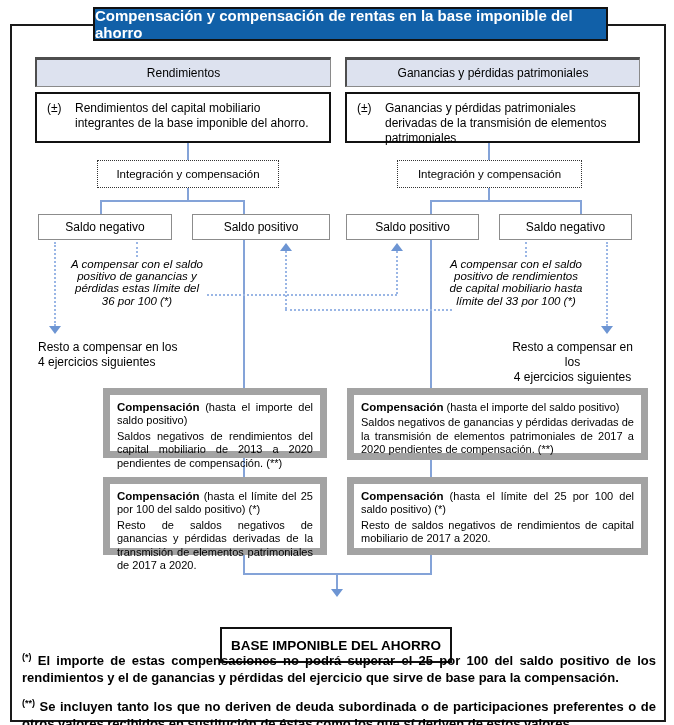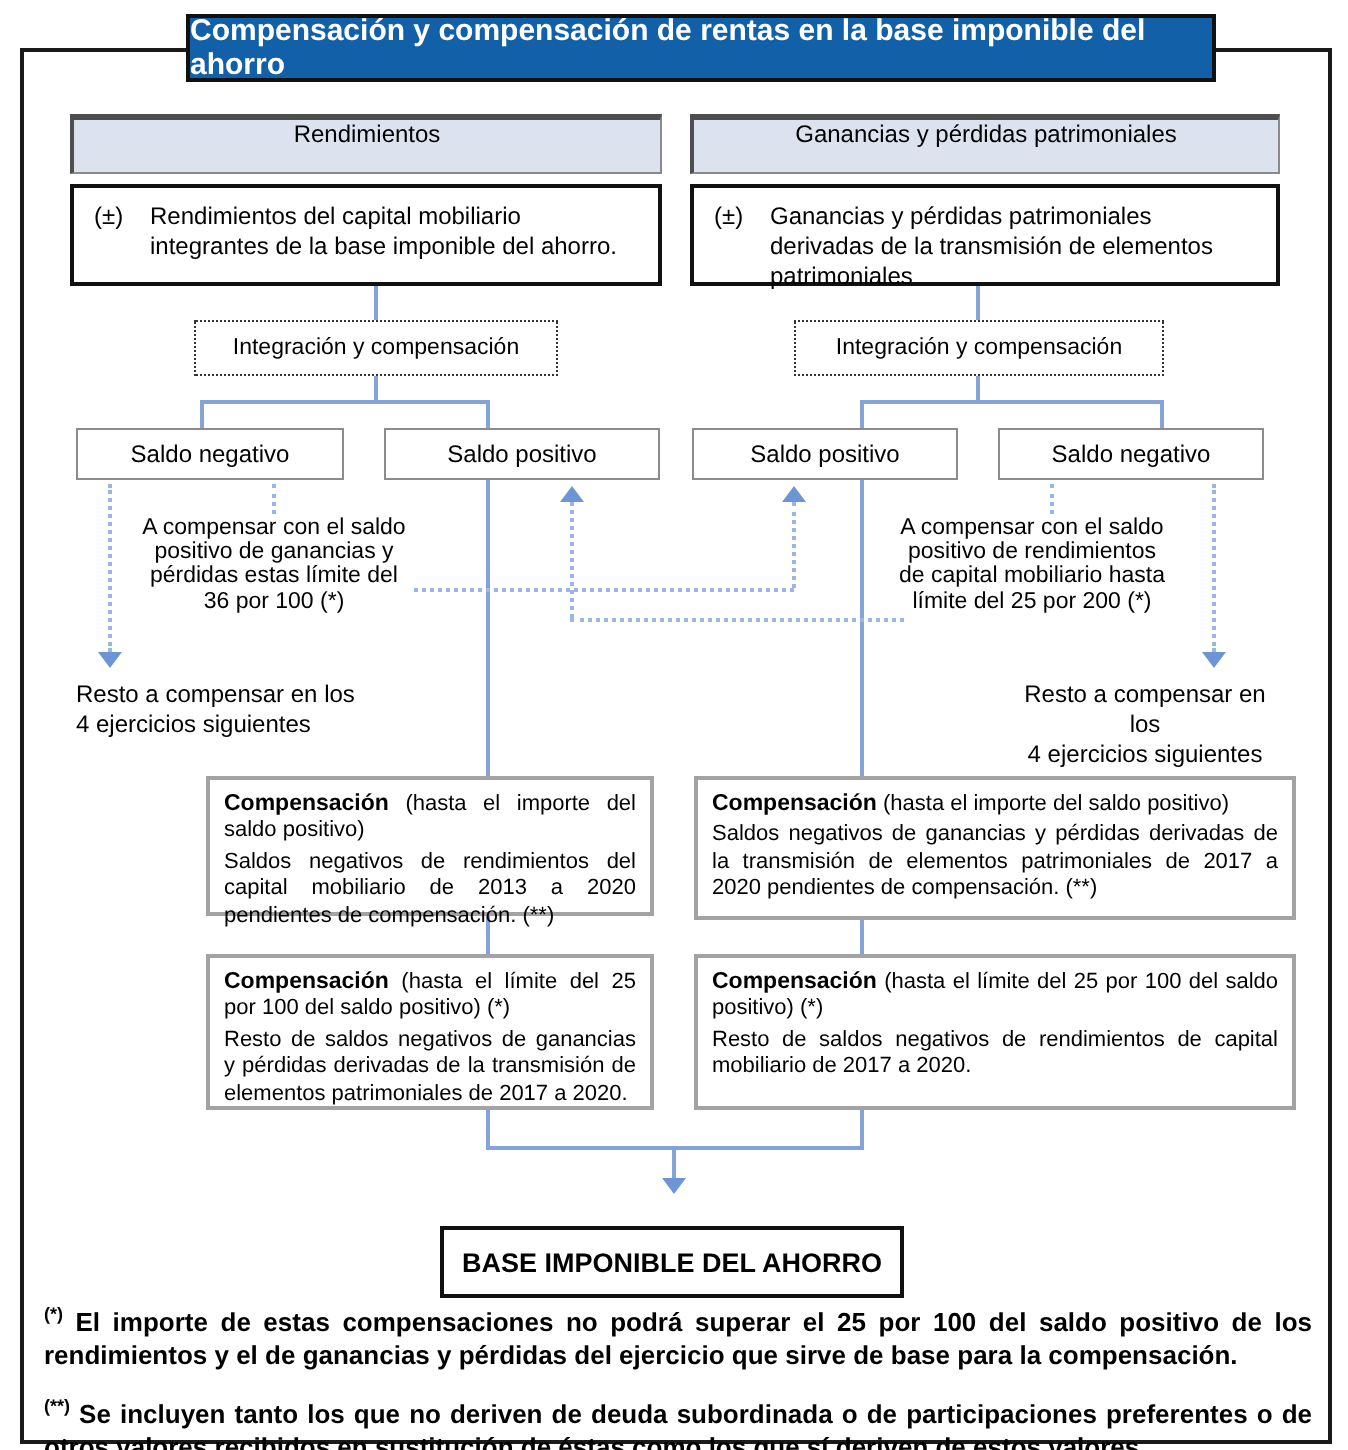--- a/index.html
+++ b/index.html
@@ -10,21 +10,21 @@
   }
   .abs{position:absolute;box-sizing:border-box;}
   
   #frame{left:10px;top:24px;width:656px;height:698px;border:2px solid #1a1a1a;background:#fff;z-index:0;}
   
   #title-bar{left:93px;top:7px;width:515px;height:34px;background:#1160a8;border:2px solid #111;
     color:#fff;font-weight:bold;font-size:15px;display:flex;align-items:center;justify-content:center;z-index:5;}
   
   .col-header{height:30px;background:#dde2ef;border-top:3px solid #4e4e4e;border-left:2px solid #4e4e4e;
     border-right:1px solid #8a8a8a;border-bottom:1px solid #8a8a8a;
-    display:flex;align-items:flex-start;justify-content:center;font-size:12px;z-index:2;}
+    display:flex;align-items:center;justify-content:center;font-size:12px;z-index:2;}
   
   .src-box{border:2px solid #111;background:#fff;display:flex;padding:7px 8px 4px 10px;font-size:12px;line-height:1.25;z-index:2;}
   .src-box .pm{width:28px;flex:0 0 28px;}
   
   .dash-box{border:1px dotted #333;background:#fff;display:flex;align-items:center;justify-content:center;
     font-size:11.5px;z-index:2;}
   
   .saldo-box{height:26px;border:1px solid #8c8c8c;background:#fff;display:flex;align-items:center;justify-content:center;
     font-size:12px;z-index:2;}
   
@@ -32,30 +32,30 @@
   .hline{height:0;border-top:2px solid #84a3d8;z-index:1;}
   
   .vdot{width:0;border-left:2px dotted #9ab6e5;z-index:1;}
   .hdot{height:0;border-top:2px dotted #9ab6e5;z-index:1;}
   
   .arr-down{width:0;height:0;border-left:6px solid transparent;border-right:6px solid transparent;
     border-top:8px solid #6d95d3;z-index:1;}
   .arr-up{width:0;height:0;border-left:6px solid transparent;border-right:6px solid transparent;
     border-bottom:8px solid #6d95d3;z-index:1;}
   
-  .note-center{font-size:11.5px;line-height:1.06;text-align:center;z-index:2;}
+  .note-center{font-size:11.5px;line-height:1.06;text-align:center;z-index:2;font-style:italic;}
   .note-left{font-size:12px;line-height:1.25;text-align:left;z-index:2;}
   .note-mid{font-size:12px;line-height:1.25;text-align:center;z-index:2;}
   
-  .comp-box{border:2px solid #a3a3a3;background:#fff;padding:5px 7px;font-size:11px;line-height:1.22;
+  .comp-box{border:7px solid #a3a3a3;background:#fff;padding:5px 7px;font-size:11px;line-height:1.22;
     text-align:justify;z-index:2;}
   .comp-box p{margin:0 0 2px 0;}
   .comp-box b{font-size:11.5px;}
   
-  #result-box{left:220px;top:613px;width:232px;height:36px;border:2px solid #111;background:#fff;
+  #result-box{left:220px;top:627px;width:232px;height:36px;border:2px solid #111;background:#fff;
     display:flex;align-items:center;justify-content:center;font-weight:bold;font-size:13.5px;z-index:2;}
   
   #footnotes{left:22px;top:641px;width:634px;z-index:2;font-size:13px;line-height:1.3;}
   .footnote{margin:11px 0 5px 0;text-align:justify;font-weight:bold;}
   .footnote sup{font-size:9px;}
 </style>
 </head>
 <body>
 
 <div id="stage">
@@ -137,21 +137,21 @@
   <div class="abs note-center" style="left:58px;top:258px;width:158px;">
     <div>A compensar con el saldo</div>
     <div>positivo de ganancias y</div>
     <div>pérdidas estas límite del</div>
     <div>36 por 100 (*)</div>
   </div>
   <div class="abs note-center" style="left:436px;top:258px;width:160px;">
     <div>A compensar con el saldo</div>
     <div>positivo de rendimientos</div>
     <div>de capital mobiliario hasta</div>
-    <div>límite del 25 por 200 (*)</div>
+    <div>límite del 33 por 100 (*)</div>
   </div>
 
   <div class="abs note-left" style="left:38px;top:340px;width:160px;">
     <div>Resto a compensar en los</div>
     <div>4 ejercicios siguientes</div>
   </div>
   <div class="abs note-mid" style="left:505px;top:340px;width:135px;">
     <div>Resto a compensar en los</div>
     <div>4 ejercicios siguientes</div>
   </div>

